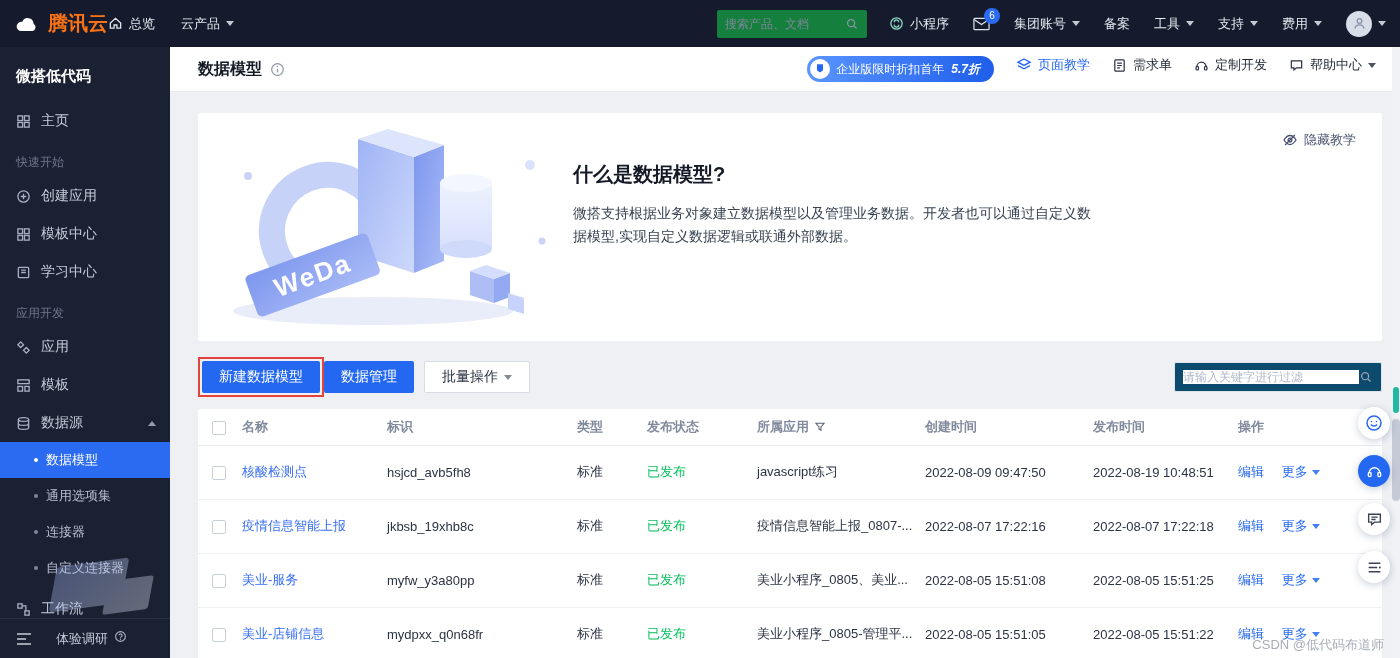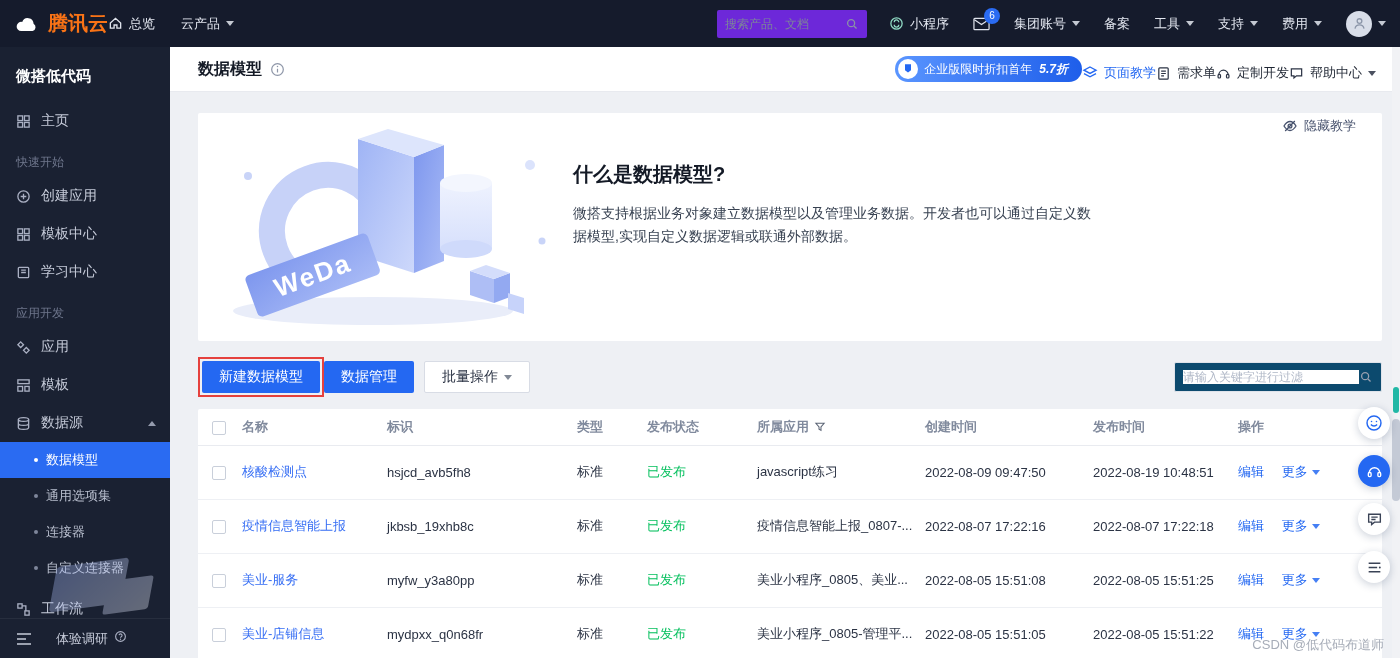--- a/index.html
+++ b/index.html
@@ -5,21 +5,21 @@
   *{margin:0;padding:0;box-sizing:border-box}
   html,body{width:1400px;height:658px;overflow:hidden}
   body{position:relative;font-family:"Liberation Sans","DejaVu Sans",sans-serif;background:#eef0f4;color:#1f2633;font-size:13px}
   svg{flex:none;display:block}
 
   
   .topbar{position:absolute;top:0;left:0;width:1400px;height:47px;background:#151b2c;display:flex;align-items:center;padding:0 14px;color:#dfe3ec;z-index:30}
   .brand{display:flex;align-items:center;gap:8px;font-size:20px;font-weight:bold;color:#f97316;cursor:pointer}
   .tb-item{display:flex;align-items:center;gap:6px;font-size:13px;color:#e3e7f0;cursor:pointer;white-space:nowrap}
   .tb-left{display:flex;align-items:center;gap:26px}
-  .tb-search{margin-left:auto;width:150px;height:28px;background:#6d28d9;border-radius:2px;display:flex;align-items:center;padding:0 8px;margin-right:22px}
+  .tb-search{margin-left:auto;width:150px;height:28px;background:#15803d;border-radius:2px;display:flex;align-items:center;padding:0 8px;margin-right:22px}
   .tb-search input{flex:1;min-width:0;background:transparent;border:none;outline:none;color:#c3cadb;font-size:12px}
   .tb-search input::placeholder{color:#7d8598}
   .tb-right{display:flex;align-items:center;gap:24px}
   .mail-wrap{position:relative;cursor:pointer}
   .badge{position:absolute;top:-9px;right:-10px;min-width:16px;height:16px;border-radius:8px;background:#2a6bf2;color:#fff;font-size:10px;display:flex;align-items:center;justify-content:center;padding:0 4px}
   .avatar{width:26px;height:26px;border-radius:50%;background:#d8dde8;display:flex;align-items:center;justify-content:center}
   .caret{width:0;height:0;border-left:4px solid transparent;border-right:4px solid transparent;border-top:5px solid currentColor;display:inline-block;opacity:.85}
   .caret-up{width:0;height:0;border-left:4px solid transparent;border-right:4px solid transparent;border-bottom:5px solid currentColor;display:inline-block;opacity:.85}
 
   
@@ -33,32 +33,32 @@
   .sb-sub.active .dot{background:#fff}
   .sb-bottom{position:absolute;bottom:0;left:0;width:170px;height:40px;display:flex;align-items:center;gap:24px;padding:0 16px;color:#c6cbd9;border-top:1px solid rgba(255,255,255,.06)}
   .sb-illus{position:absolute;bottom:36px;left:44px;width:130px;height:70px;opacity:.35;pointer-events:none}
   .sb-illus .s1{position:absolute;left:10px;top:10px;width:70px;height:46px;background:linear-gradient(135deg,#9fb4f5,#dbe3fc);transform:skewX(-18deg) rotate(-8deg);border-radius:4px}
   .sb-illus .s2{position:absolute;left:62px;top:26px;width:44px;height:34px;background:linear-gradient(135deg,#c6d2fa,#eef2fe);transform:skewX(-18deg) rotate(-8deg);border-radius:3px}
 
   
   .main{position:absolute;top:47px;left:170px;width:1230px;height:611px;background:#eef0f4;overflow:hidden}
   .page-header{height:44px;background:#fff;display:flex;align-items:center;padding:0 24px 0 28px;box-shadow:0 1px 0 #e8eaef;position:relative;z-index:5}
   .page-title{font-size:16px;font-weight:bold;color:#141a26}
-  .ph-right{margin-left:auto;display:flex;align-items:flex-end;}
+  .ph-right{margin-left:auto;display:flex;align-items:flex-start;gap:22px}
   .ph-link{display:flex;align-items:center;gap:6px;font-size:13px;color:#1f2633;cursor:pointer;white-space:nowrap}
   .ph-link.blue{color:#2468f2}
   .promo{height:26px;border-radius:13px;background:linear-gradient(90deg,#5a95ff,#1e5eea);color:#fff;display:flex;align-items:center;gap:6px;padding:0 14px 0 3px;font-size:12px;cursor:pointer;white-space:nowrap}
   .promo .medal{width:20px;height:20px;border-radius:50%;background:#fff;display:flex;align-items:center;justify-content:center}
   .promo em{font-style:italic;font-weight:bold;margin-left:1px}
 
   .content{padding:22px 18px 0 28px}
 
   
   .hero{position:relative;background:#fff;height:228px;border-radius:2px;margin-bottom:16px;overflow:hidden}
-  .hide-tut{position:absolute;top:4px;right:26px;display:flex;align-items:center;gap:6px;color:#48536e;font-size:13px;cursor:pointer}
+  .hide-tut{position:absolute;top:18px;right:26px;display:flex;align-items:center;gap:6px;color:#48536e;font-size:13px;cursor:pointer}
   .hero-illus{position:absolute;left:10px;top:8px}
   .hero-text{position:absolute;left:375px;top:48px;width:560px}
   .hero-text h2{font-size:20px;color:#141a26;margin-bottom:14px}
   .hero-text p{font-size:14px;line-height:23px;color:#384252;width:530px}
   .hero-links{margin-top:22px;display:flex;align-items:center;gap:14px;font-size:14px}
   .hero-links a{color:#2468f2;text-decoration:none;cursor:pointer}
   .vsep{width:1px;height:13px;background:#d9dde5}
 
   
   .toolbar{display:flex;align-items:center;margin-bottom:12px}

